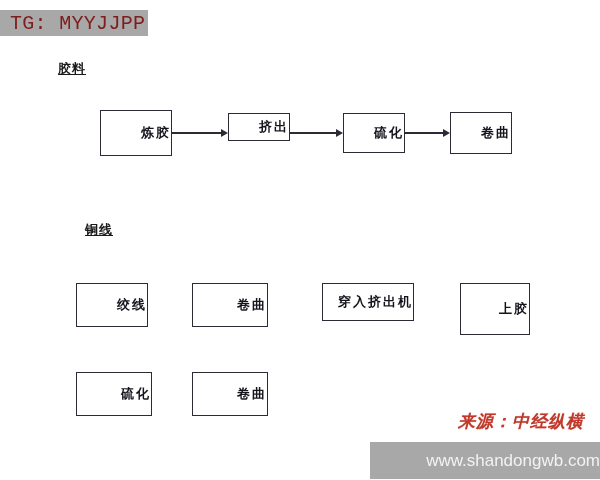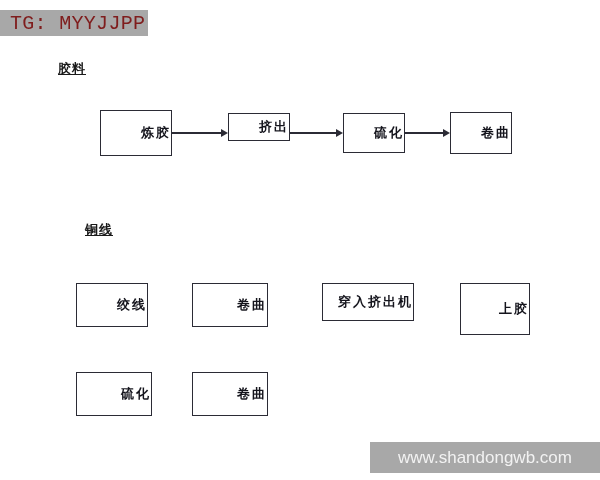--- a/index.html
+++ b/index.html
@@ -106,25 +106,25 @@
     white-space: nowrap;
     text-shadow: 0 0 1px rgba(192,57,43,0.45);
   }
 
   
   #site-watermark {
     position: absolute;
     left: 370px;
     top: 442px;
     width: 230px;
-    height: 31px;
+    height: 37px;
     background: #a8a8a8;
     display: flex;
     align-items: center;
-    justify-content: center;
+    justify-content: flex-end;
     box-sizing: border-box;
   }
   #site-watermark .txt {
     color: #f2f2f2;
     font-size: 17px;
     font-family: "Liberation Sans", sans-serif;
     white-space: nowrap;
   }
 </style>
 </head>
@@ -176,18 +176,19 @@
         <span class="node-label">上胶</span>
       </div>
       <div class="node" style="left: 76px; top: 372px; width: 76px; height: 44px;">
         <span class="node-label">硫化</span>
       </div>
       <div class="node" style="left: 192px; top: 372px; width: 76px; height: 44px;">
         <span class="node-label">卷曲</span>
       </div>
     </div>
 
+  <div id="source-credit">来源：中经纵横</div>
 
   <div id="site-watermark">
     <span class="txt">www.shandongwb.com</span>
   </div>
 
 </div>
 
 </body></html>

